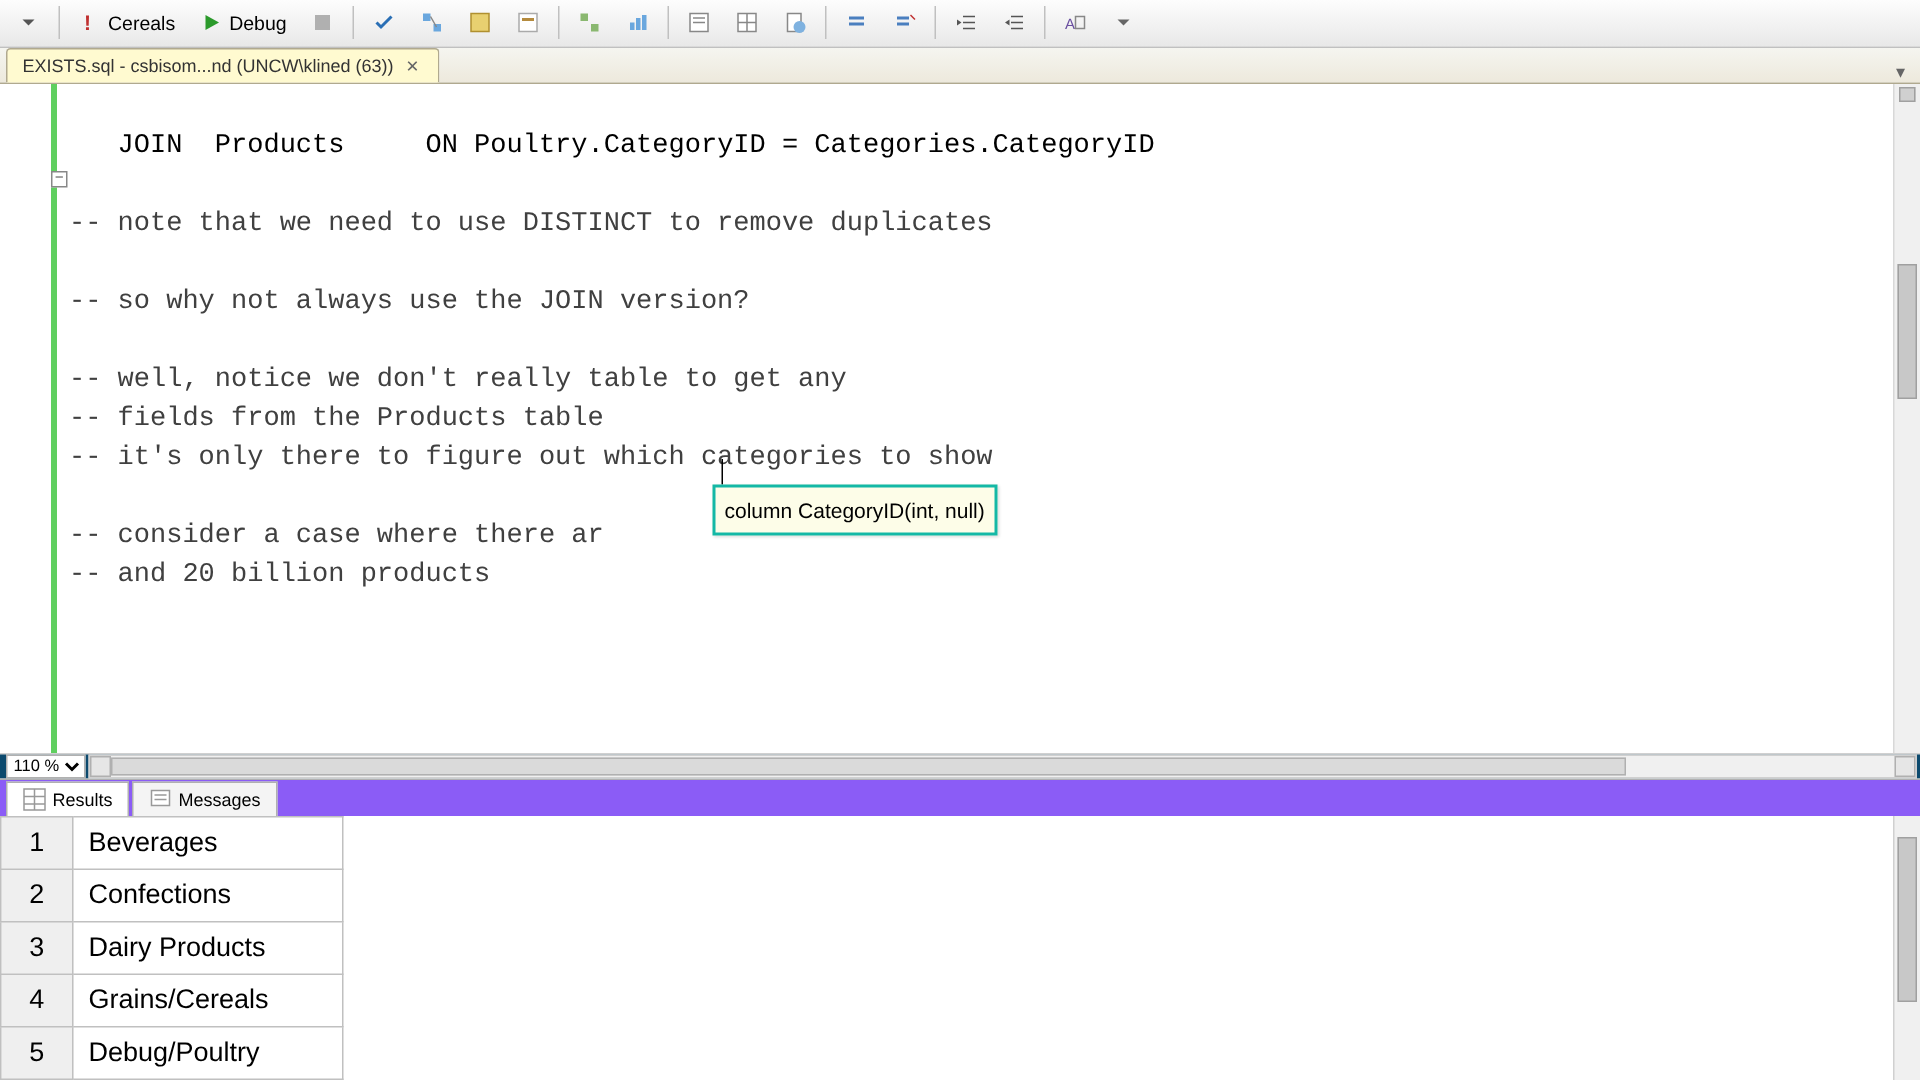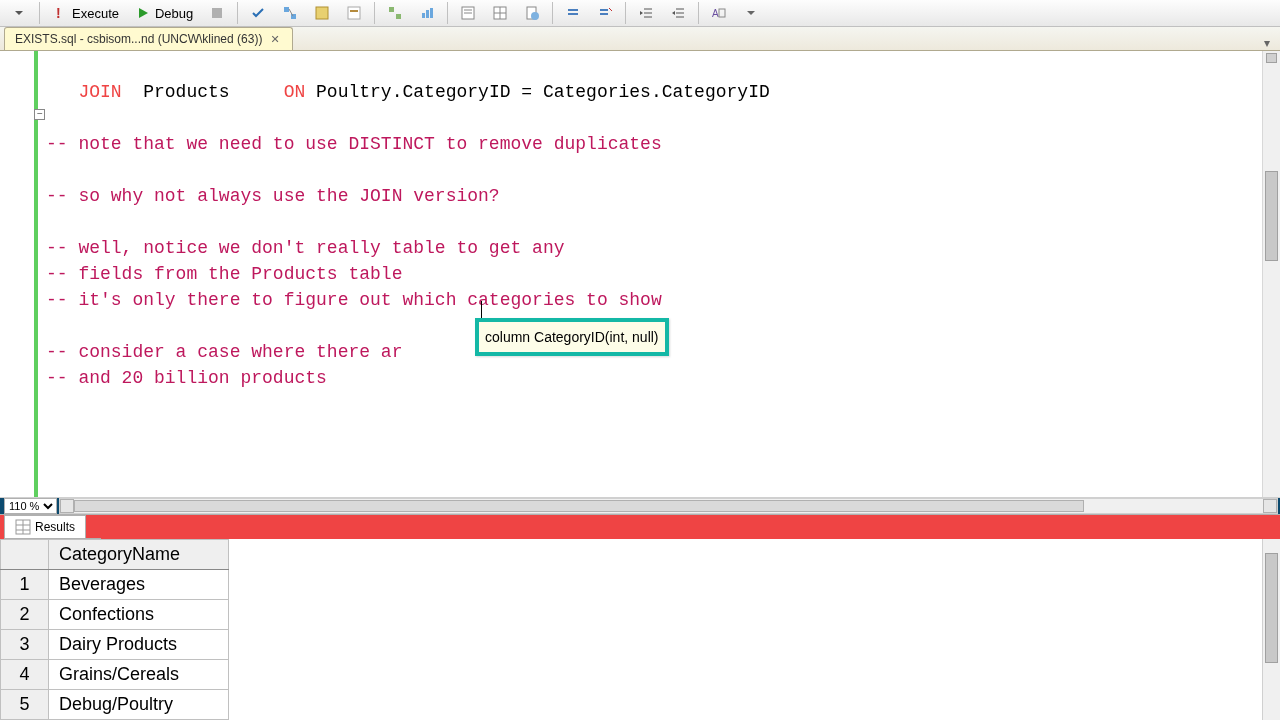--- a/index.html
+++ b/index.html
@@ -108,29 +108,29 @@
   line-height: 9px;
   text-align: center;
   color: #555;
 }
 .code {
   padding: 2px 8px;
   white-space: pre;
   position: relative;
   flex: 1;
 }
-.kw { color: #ef4444; }
-.cm { color: #be185d; }
+.kw { color: #000000; }
+.cm { color: #404040; }
 .pl { color: #000; }
 .tooltip {
   position: absolute;
   left: 437px;
   top: 267px;
   background: #fdfde8;
-  border: 4px solid #14b8a6;
+  border: 2px solid #14b8a6;
   padding: 2px 6px;
   font-family: "Segoe UI", Tahoma, sans-serif;
   font-size: 14px;
   color: #000;
   box-shadow: 1px 1px 2px rgba(0,0,0,.15);
 }
 .cursor {
   position: absolute;
   left: 443px;
   top: 250px;
@@ -189,25 +189,24 @@
   top: 0;
 }
 .results-area {
   height: 230px;
   display: flex;
   flex-direction: column;
   border-top: 1px solid #b0b0b0;
 }
 .result-tabs {
   height: 24px;
-  background: #ef4444;
-  display: flex;
-  align-items: flex-start;
+  background: #8b5cf6;
+  display: flex;
+  align-items: flex-end;
   padding: 0 4px;
-  flex-direction: column;
 }
 .rtab {
   padding: 3px 10px;
   border: 1px solid #b0b0b0;
   background: #f4f4f4;
   font-size: 12px;
   margin-right: 2px;
   display: flex;
   align-items: center;
   gap: 4px;
@@ -266,21 +265,21 @@
         </svg>
     </span>
   </div>
   <div class="tsep"></div>
   <div class="tbtn">
     <span class="icon16">
       <svg viewBox="0 0 16 16">
           <text x="4" y="13" font-size="14" fill="#c03030" font-weight="bold">!</text>
         </svg>
     </span>
-    <span>Execute</span>
+    <span>Cereals</span>
   </div>
   <div class="tbtn">
     <span class="icon16">
       <svg viewBox="0 0 16 16">
           <polygon points="4,3 13,8 4,13" fill="#2b9a2b"></polygon>
         </svg>
     </span>
     <span>Debug</span>
   </div>
   <div class="tbtn">
@@ -492,24 +491,20 @@
             <line x1="4" y1="5" x2="12" y2="5" stroke="#999"></line>
             <line x1="4" y1="8" x2="12" y2="8" stroke="#999"></line>
           </svg>
       </span>
       <span>Messages</span>
     </div>
   </div>
   <div class="grid-wrap">
     <table class="grid">
       <tbody>
-          <tr>
-        <th class="rownum hdr"></th>
-        <th class="hdr catname">CategoryName</th>
-      </tr>
       <tr>
         <td class="rownum">1</td>
         <td class="catname">Beverages</td>
       </tr>
       <tr>
         <td class="rownum">2</td>
         <td class="catname">Confections</td>
       </tr>
       <tr>
         <td class="rownum">3</td>

